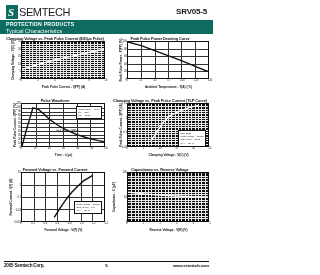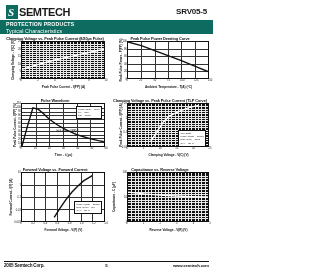--- a/index.html
+++ b/index.html
@@ -19,21 +19,21 @@
     position:absolute; left:0; top:0; width:12px; height:14px;
     background:#0d6b5f;
   }
   .logo-mark .s{
     position:absolute; left:2px; top:1px; width:8px; height:12px;
     color:#ffffff; font-size:11px; font-weight:bold; line-height:12px;
     font-family:"Liberation Serif", serif; font-style:italic;
   }
   .logo-word{
     position:absolute; left:13px; top:1px;
-    font-size:11px; font-weight:bold; letter-spacing:-0.4px;
+    font-size:11px; font-weight:normal; letter-spacing:-0.4px;
     color:#1a1a1a; font-family:"Liberation Sans", sans-serif;
   }
   .partno{
     position:absolute; right:2px; top:2px;
     font-size:8px; font-weight:bold; color:#1a1a1a; letter-spacing:-0.2px;
   }
   .band{
     position:absolute; left:0; top:20px; width:213px; height:14px;
     background:#0d6b5f;
   }

